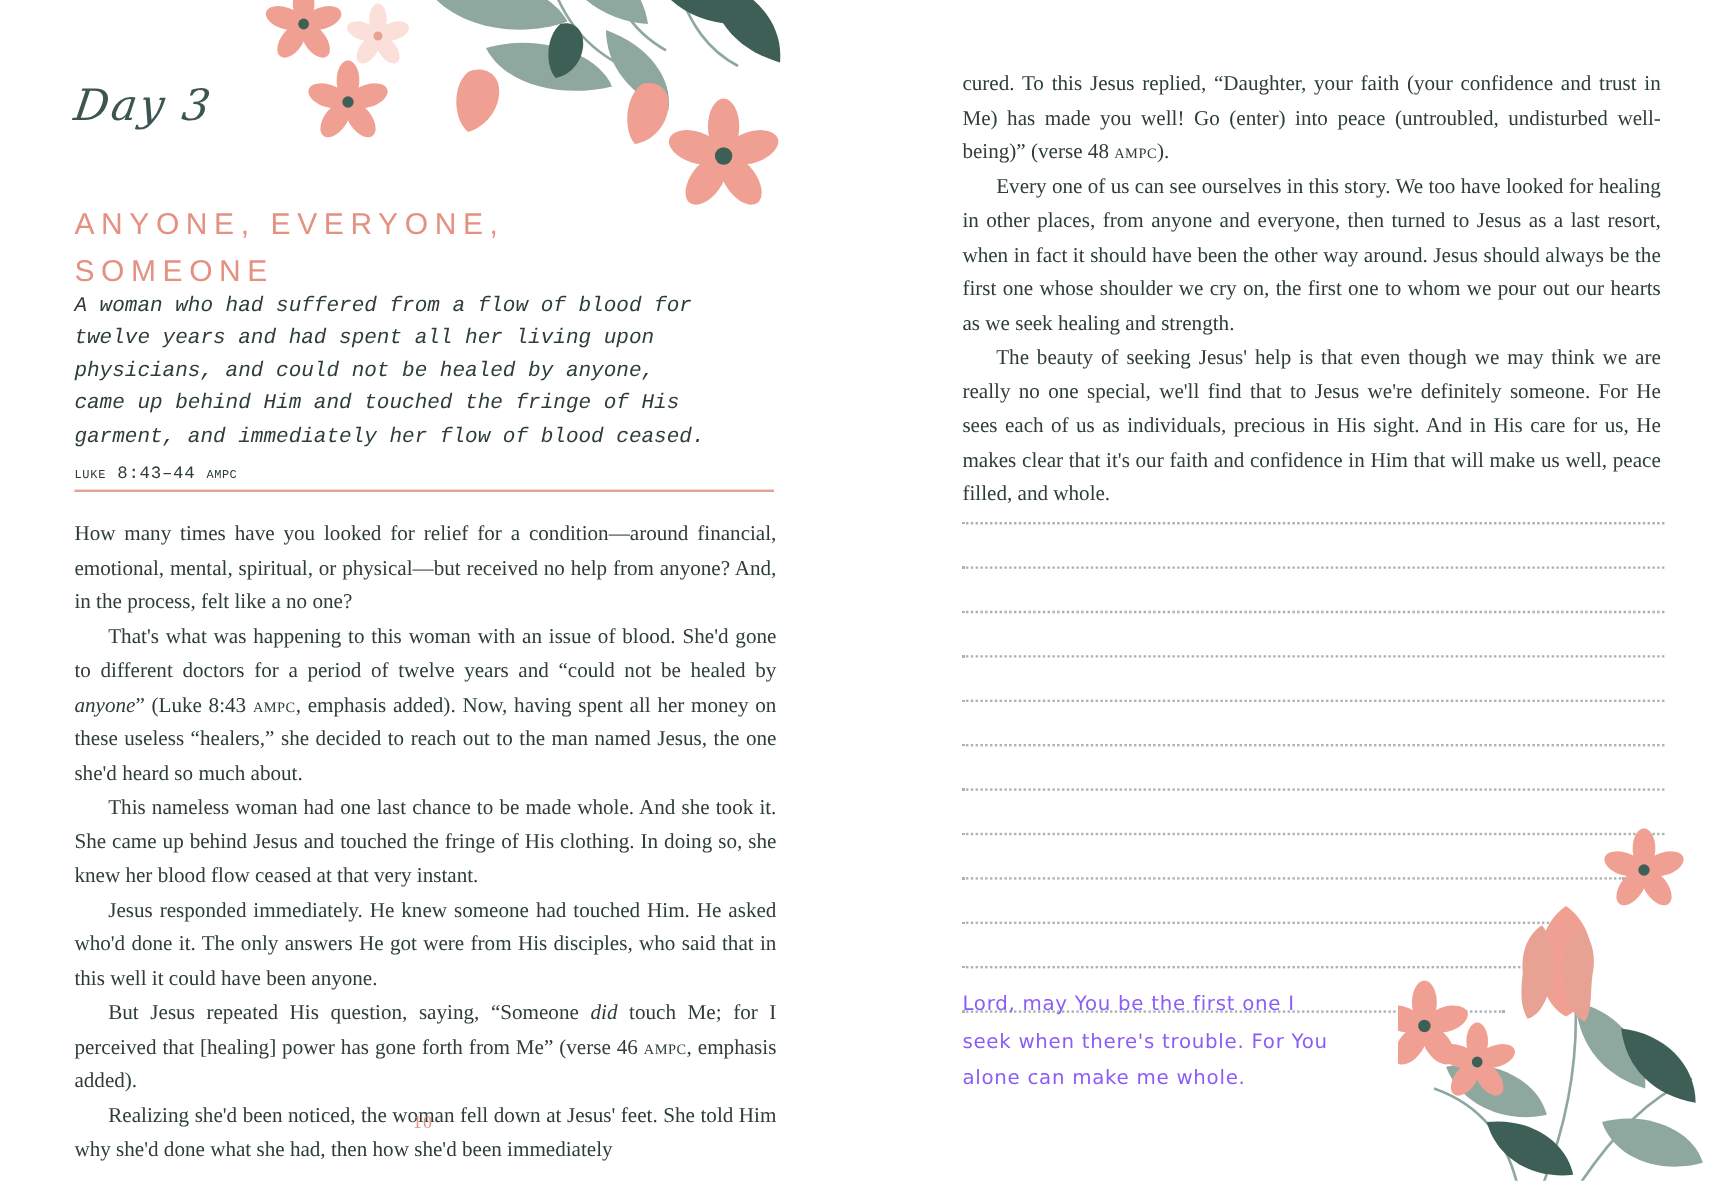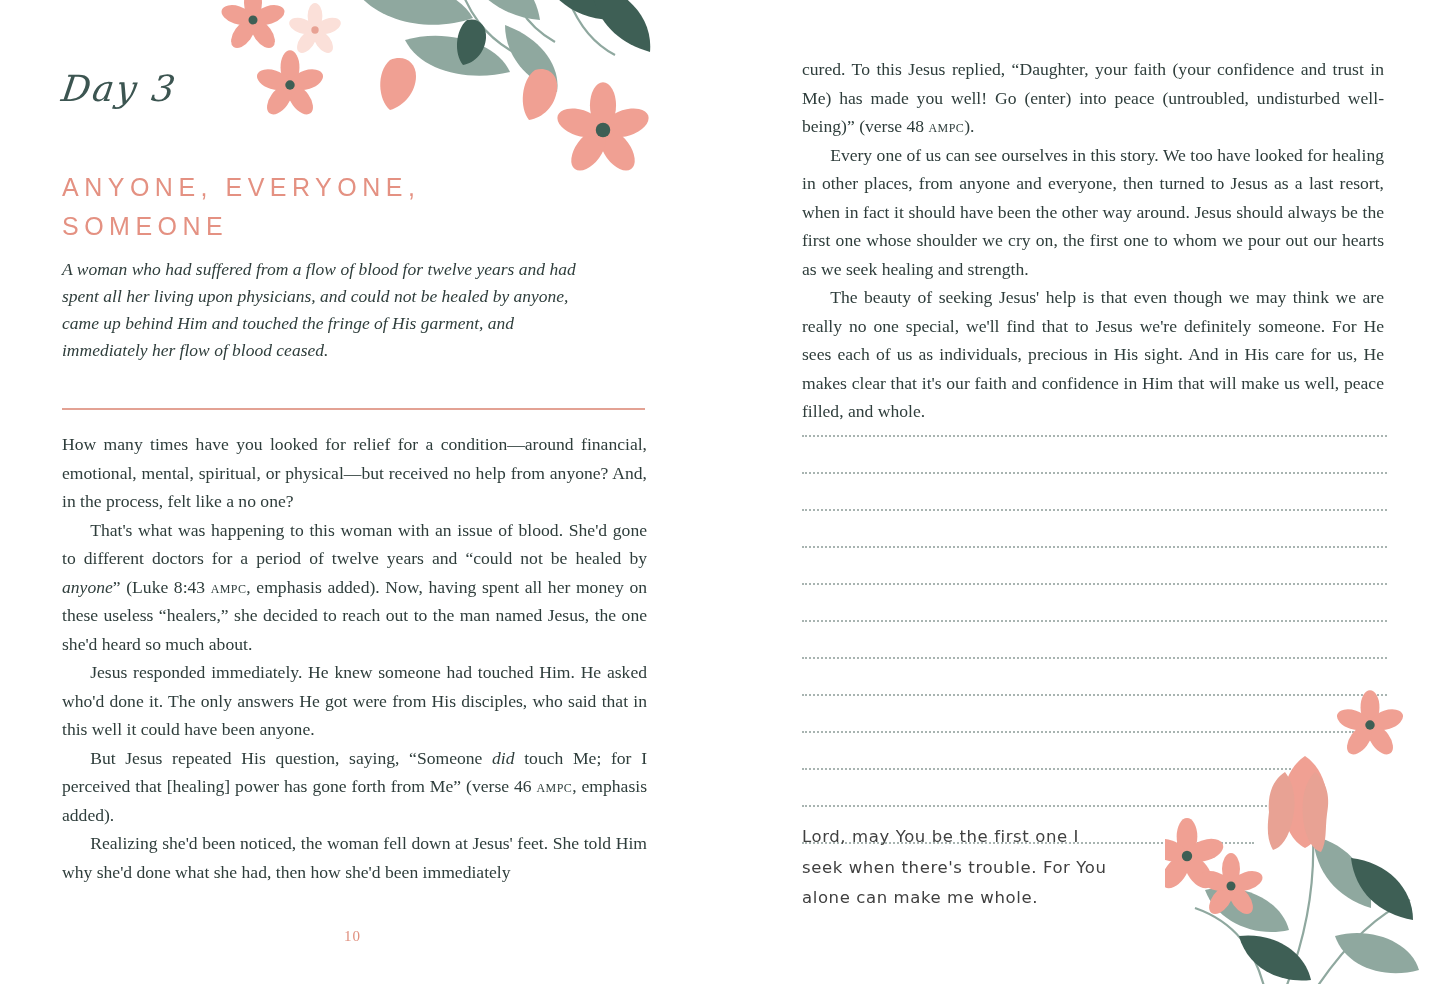--- a/index.html
+++ b/index.html
@@ -61,26 +61,27 @@
     font-size: 25px;
     letter-spacing: 5.5px;
     line-height: 1.55;
     color: #e49182;
     text-transform: uppercase;
     font-weight: 400;
   }
 
   .scripture {
     position: absolute;
-    left: 62px; top: 256px;
+    left: 62px; top: 242px;
     width: 530px;
     font-style: italic;
     font-size: 17.5px;
     line-height: 1.55;
     color: #2e3d3b;
+    font-family: Liberation Mono, monospace;
   }
   .scripture-ref {
     margin-top: 6px;
     font-style: normal;
     font-size: 14.5px;
     letter-spacing: 0.6px;
     font-variant: small-caps;
     text-transform: lowercase;
     color: #2e3d3b;
   }
@@ -135,21 +136,21 @@
 
   
   .prayer {
     position: absolute;
     left: 80px; top: 822px;
     width: 320px;
     font-family: "DejaVu Sans", sans-serif;
     font-size: 16.5px;
     line-height: 1.85;
     letter-spacing: 0.6px;
-    color: #404040;
+    color: #8b5cf6;
   }
 
   
   .folio {
     position: absolute;
     font-size: 15px;
     color: #e0907f;
     letter-spacing: 1px;
   }
   .folio-left { left: 344px; top: 928px; text-align: right; }
@@ -234,27 +235,29 @@
   </div>
 
   <div class="page-left">
 
     <div class="day-label">Day 3</div>
 
     <div class="chapter-title">Anyone, Everyone, Someone</div>
 
     <div class="scripture">
       <span>A woman who had suffered from a flow of blood for twelve years and had spent all her living upon physicians, and could not be healed by anyone, came up behind Him and touched the fringe of His garment, and immediately her flow of blood ceased.</span>
+      <div class="scripture-ref">Luke 8:43–44 <span class="sc">ampc</span></div>
     </div>
 
     <div class="rule"></div>
 
     <div class="body-left">
       <p>How many times have you looked for relief for a condition—around financial, emotional, mental, spiritual, or physical—but received no help from anyone? And, in the process, felt like a no one?</p>
       <p class="ind">That's what was happening to this woman with an issue of blood. She'd gone to different doctors for a period of twelve years and “could not be healed by <span class="it">anyone</span>” (Luke 8:43 <span class="sc">ampc</span>, emphasis added). Now, having spent all her money on these useless “healers,” she decided to reach out to the man named Jesus, the one she'd heard so much about.</p>
+      <p class="ind">This nameless woman had one last chance to be made whole. And she took it. She came up behind Jesus and touched the fringe of His clothing. In doing so, she knew her blood flow ceased at that very instant.</p>
       <p class="ind">Jesus responded immediately. He knew someone had touched Him. He asked who'd done it. The only answers He got were from His disciples, who said that in this well it could have been anyone.</p>
       <p class="ind">But Jesus repeated His question, saying, “Someone <span class="it">did</span> touch Me; for I perceived that [healing] power has gone forth from Me” (verse 46 <span class="sc">ampc</span>, emphasis added).</p>
       <p class="ind">Realizing she'd been noticed, the woman fell down at Jesus' feet. She told Him why she'd done what she had, then how she'd been immediately</p>
     </div>
 
     <div class="folio folio-left">10</div>
   </div>
 
   <div class="page-right">
 

